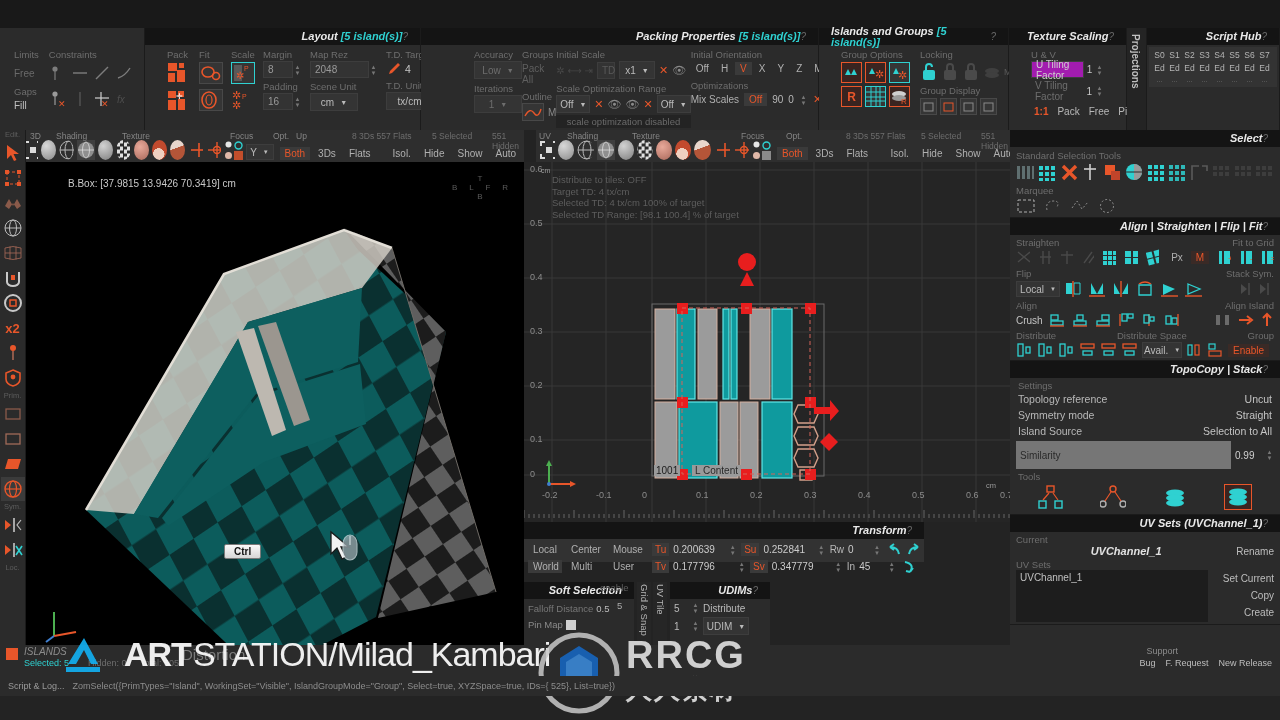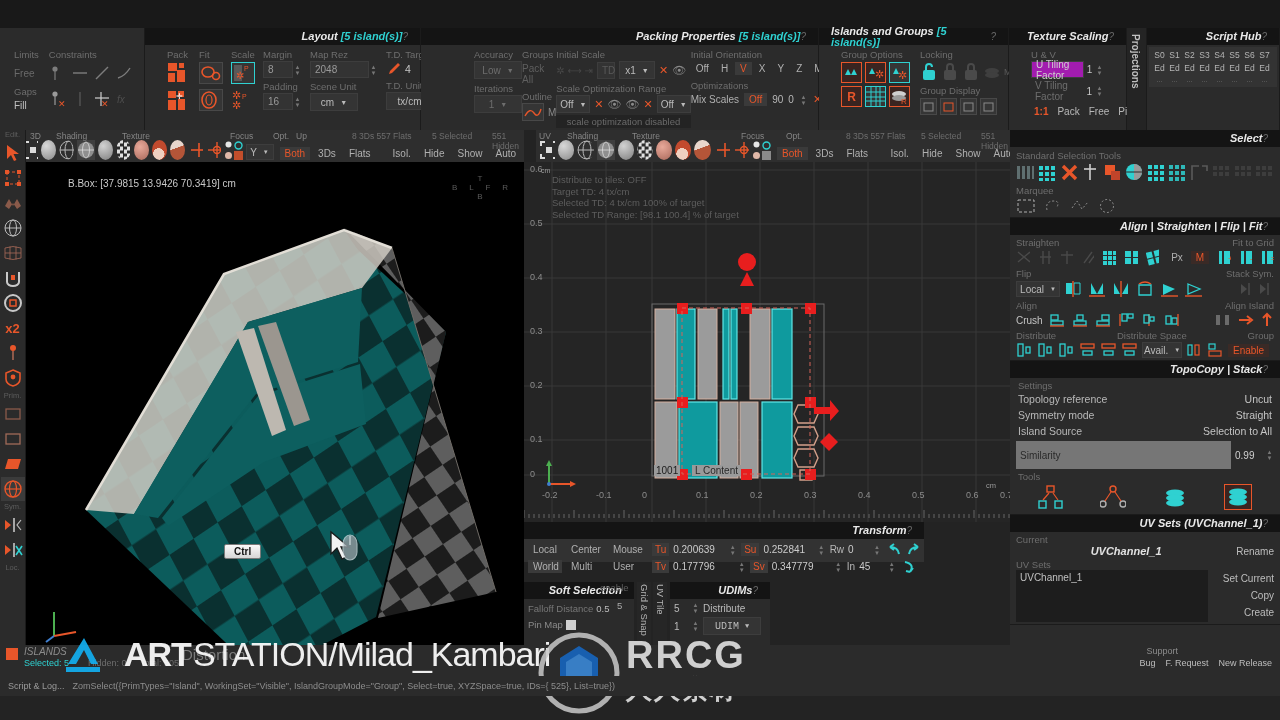--- a/index.html
+++ b/index.html
@@ -1168,21 +1168,21 @@
             <div class="spin">▼</div>
           </div>
         <span style="font-size:10px;color:#bbb;">Distribute</span>
       </div>
       <div class="row" style="gap:3px;margin-top:3px;">
         <span style="font-size:10px;color:#bbb;width:14px;">1</span>
         <div>
             <div class="spin">▲</div>
             <div class="spin">▼</div>
           </div>
-        <div class="dd" style="width:58px;font-family:Liberation Mono, monospace;">
+        <div class="dd" style="width:46px;">
           <span>UDIM</span>
             <span style="font-size:7px;">▼</span>
         </div>
       </div>
     </div>
   </div>
 
   <div id="dock">
 
     <div class="dsec">

